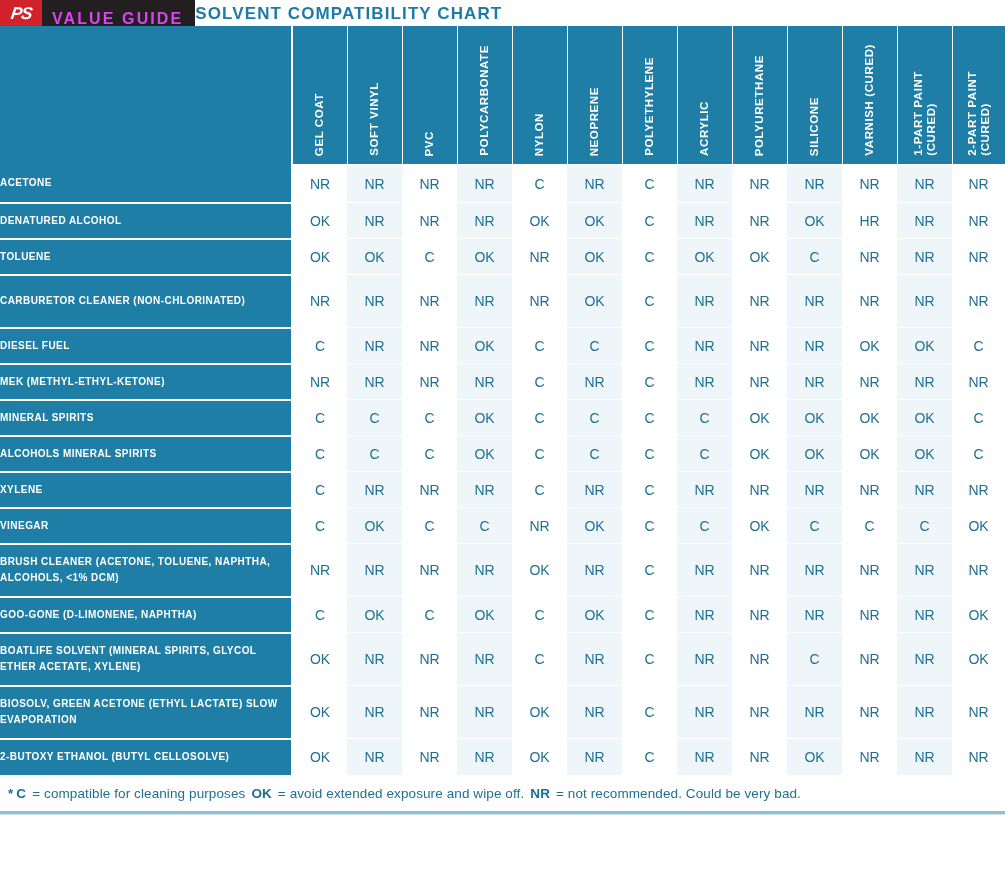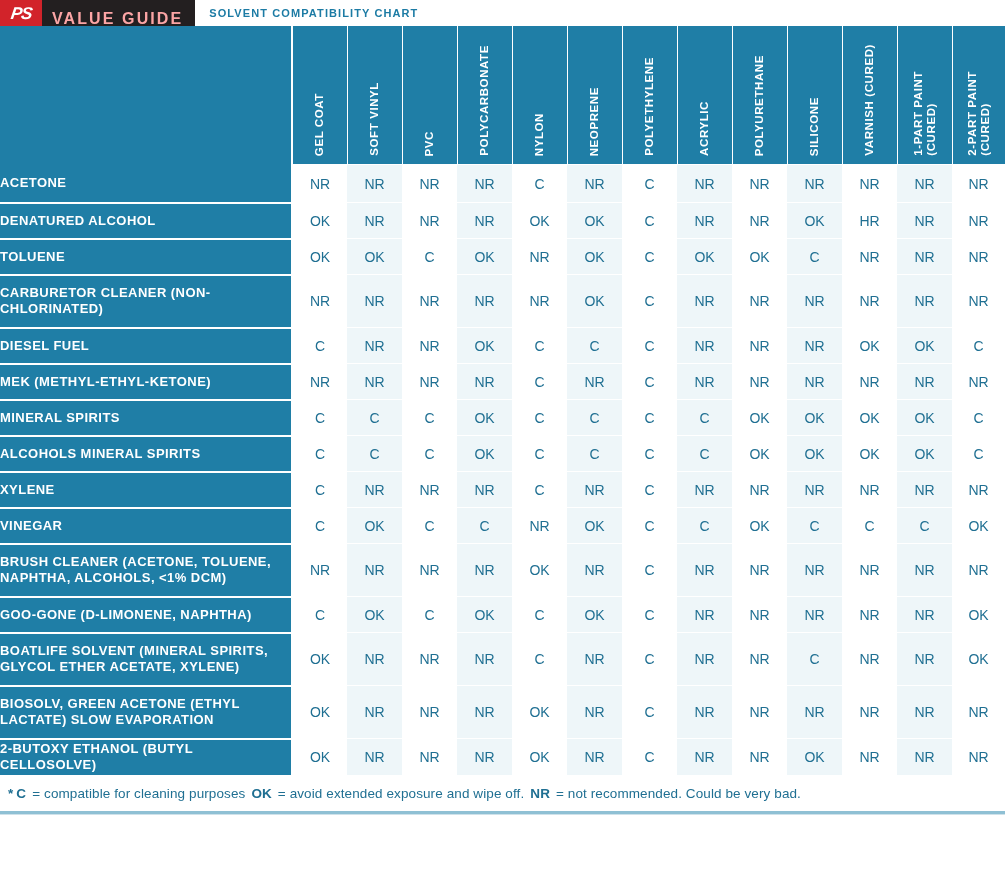--- a/index.html
+++ b/index.html
@@ -38,36 +38,35 @@
   #logo-badge .ps-text {
     color: #ffffff;
     font-weight: bold;
     font-style: italic;
     font-size: 17px;
     letter-spacing: -1px;
     line-height: 1;
     transform: skewX(-8deg);
   }
   #value-guide-text {
-    color: #fca5a5;
+    color: #d946ef;
     font-weight: bold;
     font-size: 16px;
     letter-spacing: 2.1px;
     padding: 12px 12px 0 10px;
     display: flex;
     align-items: center;
     line-height: 1;
     white-space: nowrap;
   }
   #masthead-title {
     color: #1c7ba4;
     font-weight: bold;
-    font-size: 11px;
+    font-size: 17px;
     letter-spacing: 1.1px;
-    padding-left: 14px;
     display: flex;
     align-items: center;
     line-height: 1;
     white-space: nowrap;
   }
 
   
   #chart {
     width: 1005px;
     border-collapse: collapse;
@@ -112,21 +111,21 @@
     line-height: 13px;
     text-align: left;
     white-space: pre;
   }
 
   
   td.rowlabel {
     background: #1f7ea6;
     color: #ffffff;
     font-weight: bold;
-    font-size: 13px;
+    font-size: 10px;
     letter-spacing: 0.45px;
     line-height: 16px;
     padding: 0 0 0 9px;
     border-top: 2px solid #ffffff;
     border-right: 2px solid #ffffff;
     vertical-align: middle;
   }
   tr:first-child td.rowlabel { border-top: none; }
 
   

